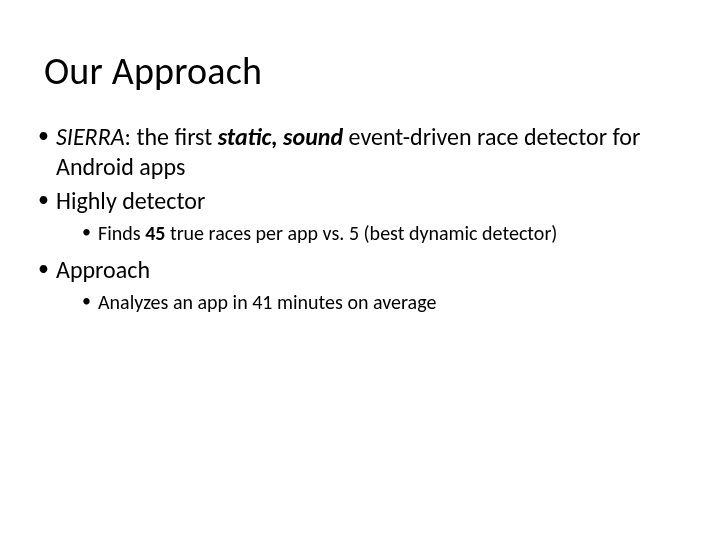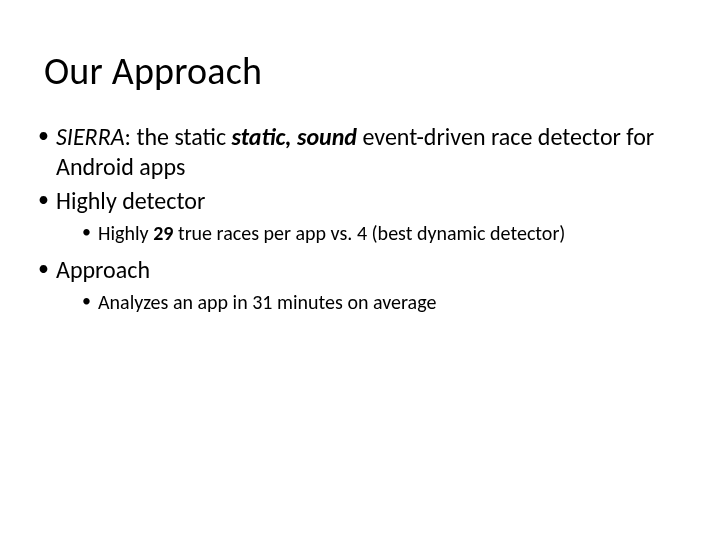--- a/index.html
+++ b/index.html
@@ -69,32 +69,32 @@
   .b { font-weight: 700; }
 </style>
 </head>
 <body>
 
 <div class="slide">
   <h1 class="title">Our Approach</h1>
 
   <ul class="lvl1">
     <li>
-      <span class="i">SIERRA</span><span>: the static </span><span class="bi">static, sound</span><span> event-driven race detector for Android apps</span>
+      <span class="i">SIERRA</span><span>: the first </span><span class="bi">static, sound</span><span> event-driven race detector for Android apps</span>
     </li>
     <li>
       <span>Highly detector</span>
       <ul class="lvl2">
         <li>
-          <span>Highly </span><span class="b">29</span><span> true races per app vs. 4 (best dynamic detector)</span>
+          <span>Finds </span><span class="b">45</span><span> true races per app vs. 5 (best dynamic detector)</span>
         </li>
       </ul>
     </li>
     <li>
       <span>Approach</span>
       <ul class="lvl2">
         <li>
-          <span>Analyzes an app in 31 minutes on average</span>
+          <span>Analyzes an app in 41 minutes on average</span>
         </li>
       </ul>
     </li>
   </ul>
 </div>
 
 </body></html>

